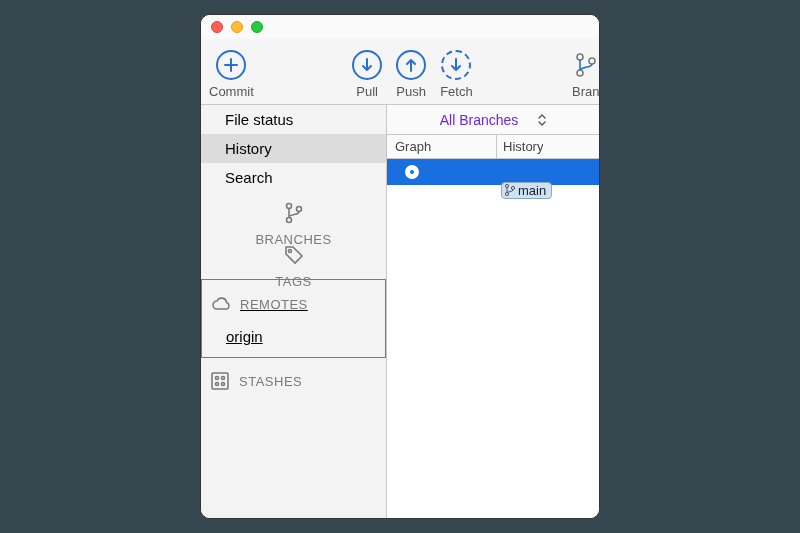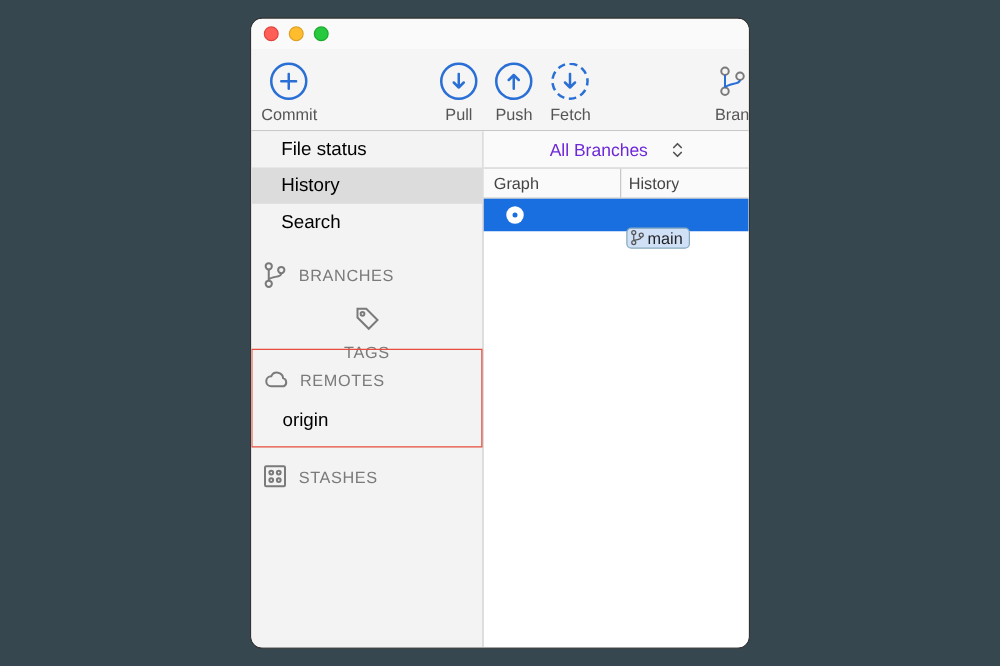--- a/index.html
+++ b/index.html
@@ -76,20 +76,21 @@
   .sb-item {
     padding: 6px 0 6px 24px;
     color: #000000;
     font-size: 15px;
     cursor: default;
   }
   .sb-item.sel { background: #dcdcdc; }
   .remotes-box {
     border: 1.5px solid #e74c3c;
     margin: -1px 0;
+    text-decoration: underline;
   }
 
   .main {
     flex: 1; display: flex; flex-direction: column;
     background: #fff;
   }
   .filter {
     height: 30px; border-bottom: 1px solid #c8c8c8;
     display: flex; align-items: center; justify-content: center;
     font-size: 14px; color: #6d28d9;
@@ -188,21 +189,21 @@
     </div>
   </div>
 
   <div class="content">
 
     <div class="sidebar">
       <div class="sb-item">File status</div>
       <div class="sb-item sel">History</div>
       <div class="sb-item">Search</div>
 
-      <div class="section-head" style="margin-top:10px;">
+      <div class="section-head" style="margin-top:10px;flex-direction:column;">
         <span class="icn">
           <svg width="20" height="22" viewBox="0 0 20 22">
               <circle cx="5" cy="4" r="2.5" class="icn-stroke"></circle>
               <circle cx="5" cy="18" r="2.5" class="icn-stroke"></circle>
               <circle cx="15" cy="7" r="2.5" class="icn-stroke"></circle>
               <path d="M5 6.5v9M15 9.5c0 4-7 2-10 5" class="icn-stroke"></path>
             </svg>
         </span>
         <span class="txt">BRANCHES</span>
       </div>

